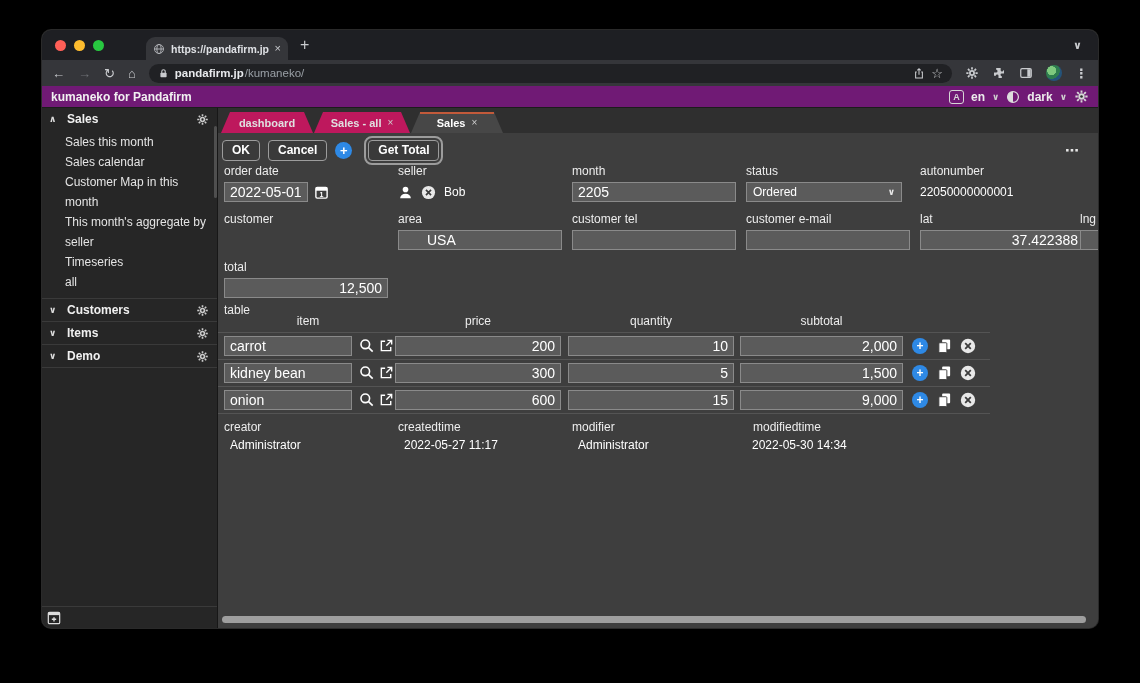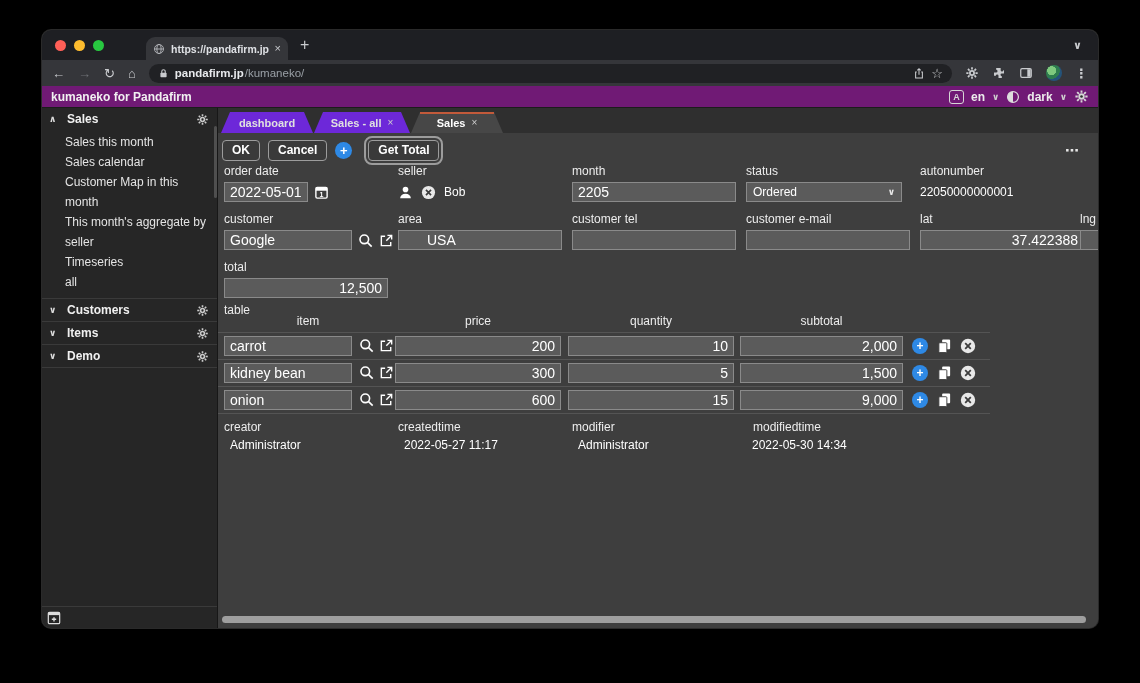--- a/index.html
+++ b/index.html
@@ -47,21 +47,21 @@
   .sect .slabel{color:#f0f0f0;font-size:12px;font-weight:600;flex:1;}
   .sitems{padding:2px 8px 6px 23px;}
   .sitem{color:#e4e4e4;font-size:12px;line-height:20px;}
   .sdiv{border-top:1px solid #3a3a3a;}
   .side-bottom{position:absolute;left:0;right:0;bottom:0;border-top:1px solid #3a3a3a;height:22px;
     display:flex;align-items:center;padding-left:5px;}
   .sthumb{position:absolute;right:0;top:18px;width:3px;height:72px;background:#4f4f4f;border-radius:2px;}
   
   .main{flex:1;position:relative;background:#3e3e3e;overflow:hidden;}
   .apptabbar{position:absolute;left:0;top:0;width:100%;height:25px;background:#2f2f2f;}
-  .atab{position:absolute;top:4px;height:21px;background:#6d28d9;color:#e0e0e0;font-size:11px;font-weight:600;
+  .atab{position:absolute;top:4px;height:21px;background:#be185d;color:#e0e0e0;font-size:11px;font-weight:600;
     display:flex;align-items:center;justify-content:center;gap:6px;
     clip-path:polygon(9px 0,calc(100% - 9px) 0,100% 100%,0 100%);}
   .atab.active{background:#474747;color:#fff;}
   .atab.active::before{content:"";position:absolute;left:9px;right:9px;top:0;height:2px;background:var(--tab-accent);}
   .atab .tclose{font-size:10px;color:#cfcfcf;font-weight:400;}
   .edittoolbar{position:absolute;left:4px;top:30px;height:24px;display:flex;align-items:center;gap:8px;}
   .btn{height:21px;padding:0 9px;background:#3a3a3a;border:1px solid #9c9c9c;border-radius:4px;
     color:#fff;font-size:12px;font-weight:600;display:flex;align-items:center;}
   .focusring{outline:2px solid #9c9c9c;outline-offset:2px;margin-left:8px;}
   .plusc{width:17px;height:17px;border-radius:50%;background:var(--accent-blue);color:#fff;font-size:13px;
@@ -337,32 +337,20 @@
           <span class="selchev">∨</span>
         </div>
       </div>
       <div class="grp" style="left:702px;top:56px;">
         <span class="lbl">autonumber</span>
         <span class="ptext" style="display:block;padding-top:3px;">22050000000001</span>
       </div>
 
       <div class="grp" style="left:6px;top:104px;">
         <span class="lbl">customer</span>
-        <div class="frow">
-          <input class="inp" style="width: 128px;" value="Google">
-          <svg class="ic" width="15" height="15" viewBox="0 0 16 16">
-            <circle cx="6.7" cy="6.7" r="4.6" fill="none" stroke="#fff" stroke-width="1.7"></circle>
-            <line x1="10.2" y1="10.2" x2="14.6" y2="14.6" stroke="#fff" stroke-width="1.7"></line>
-          </svg>
-          <svg class="ic" width="15" height="15" viewBox="0 0 16 16" fill="none" stroke="#fff" stroke-width="1.5">
-            <path d="M6.5 3.5 H2.5 V13.5 H12.5 V9.5"></path>
-              <path d="M9 2.5 h4.5 V7"></path>
-              <path d="M13.5 2.5 L7.8 8.2"></path>
-          </svg>
-        </div>
       </div>
       <div class="grp" style="left:180px;top:104px;">
         <span class="lbl">area</span>
         <input class="inp" style="width: 164px; padding-left: 28px;" value="USA">
       </div>
       <div class="grp" style="left:354px;top:104px;">
         <span class="lbl">customer tel</span>
         <input class="inp" style="width: 164px;" value="">
       </div>
       <div class="grp" style="left:528px;top:104px;">

